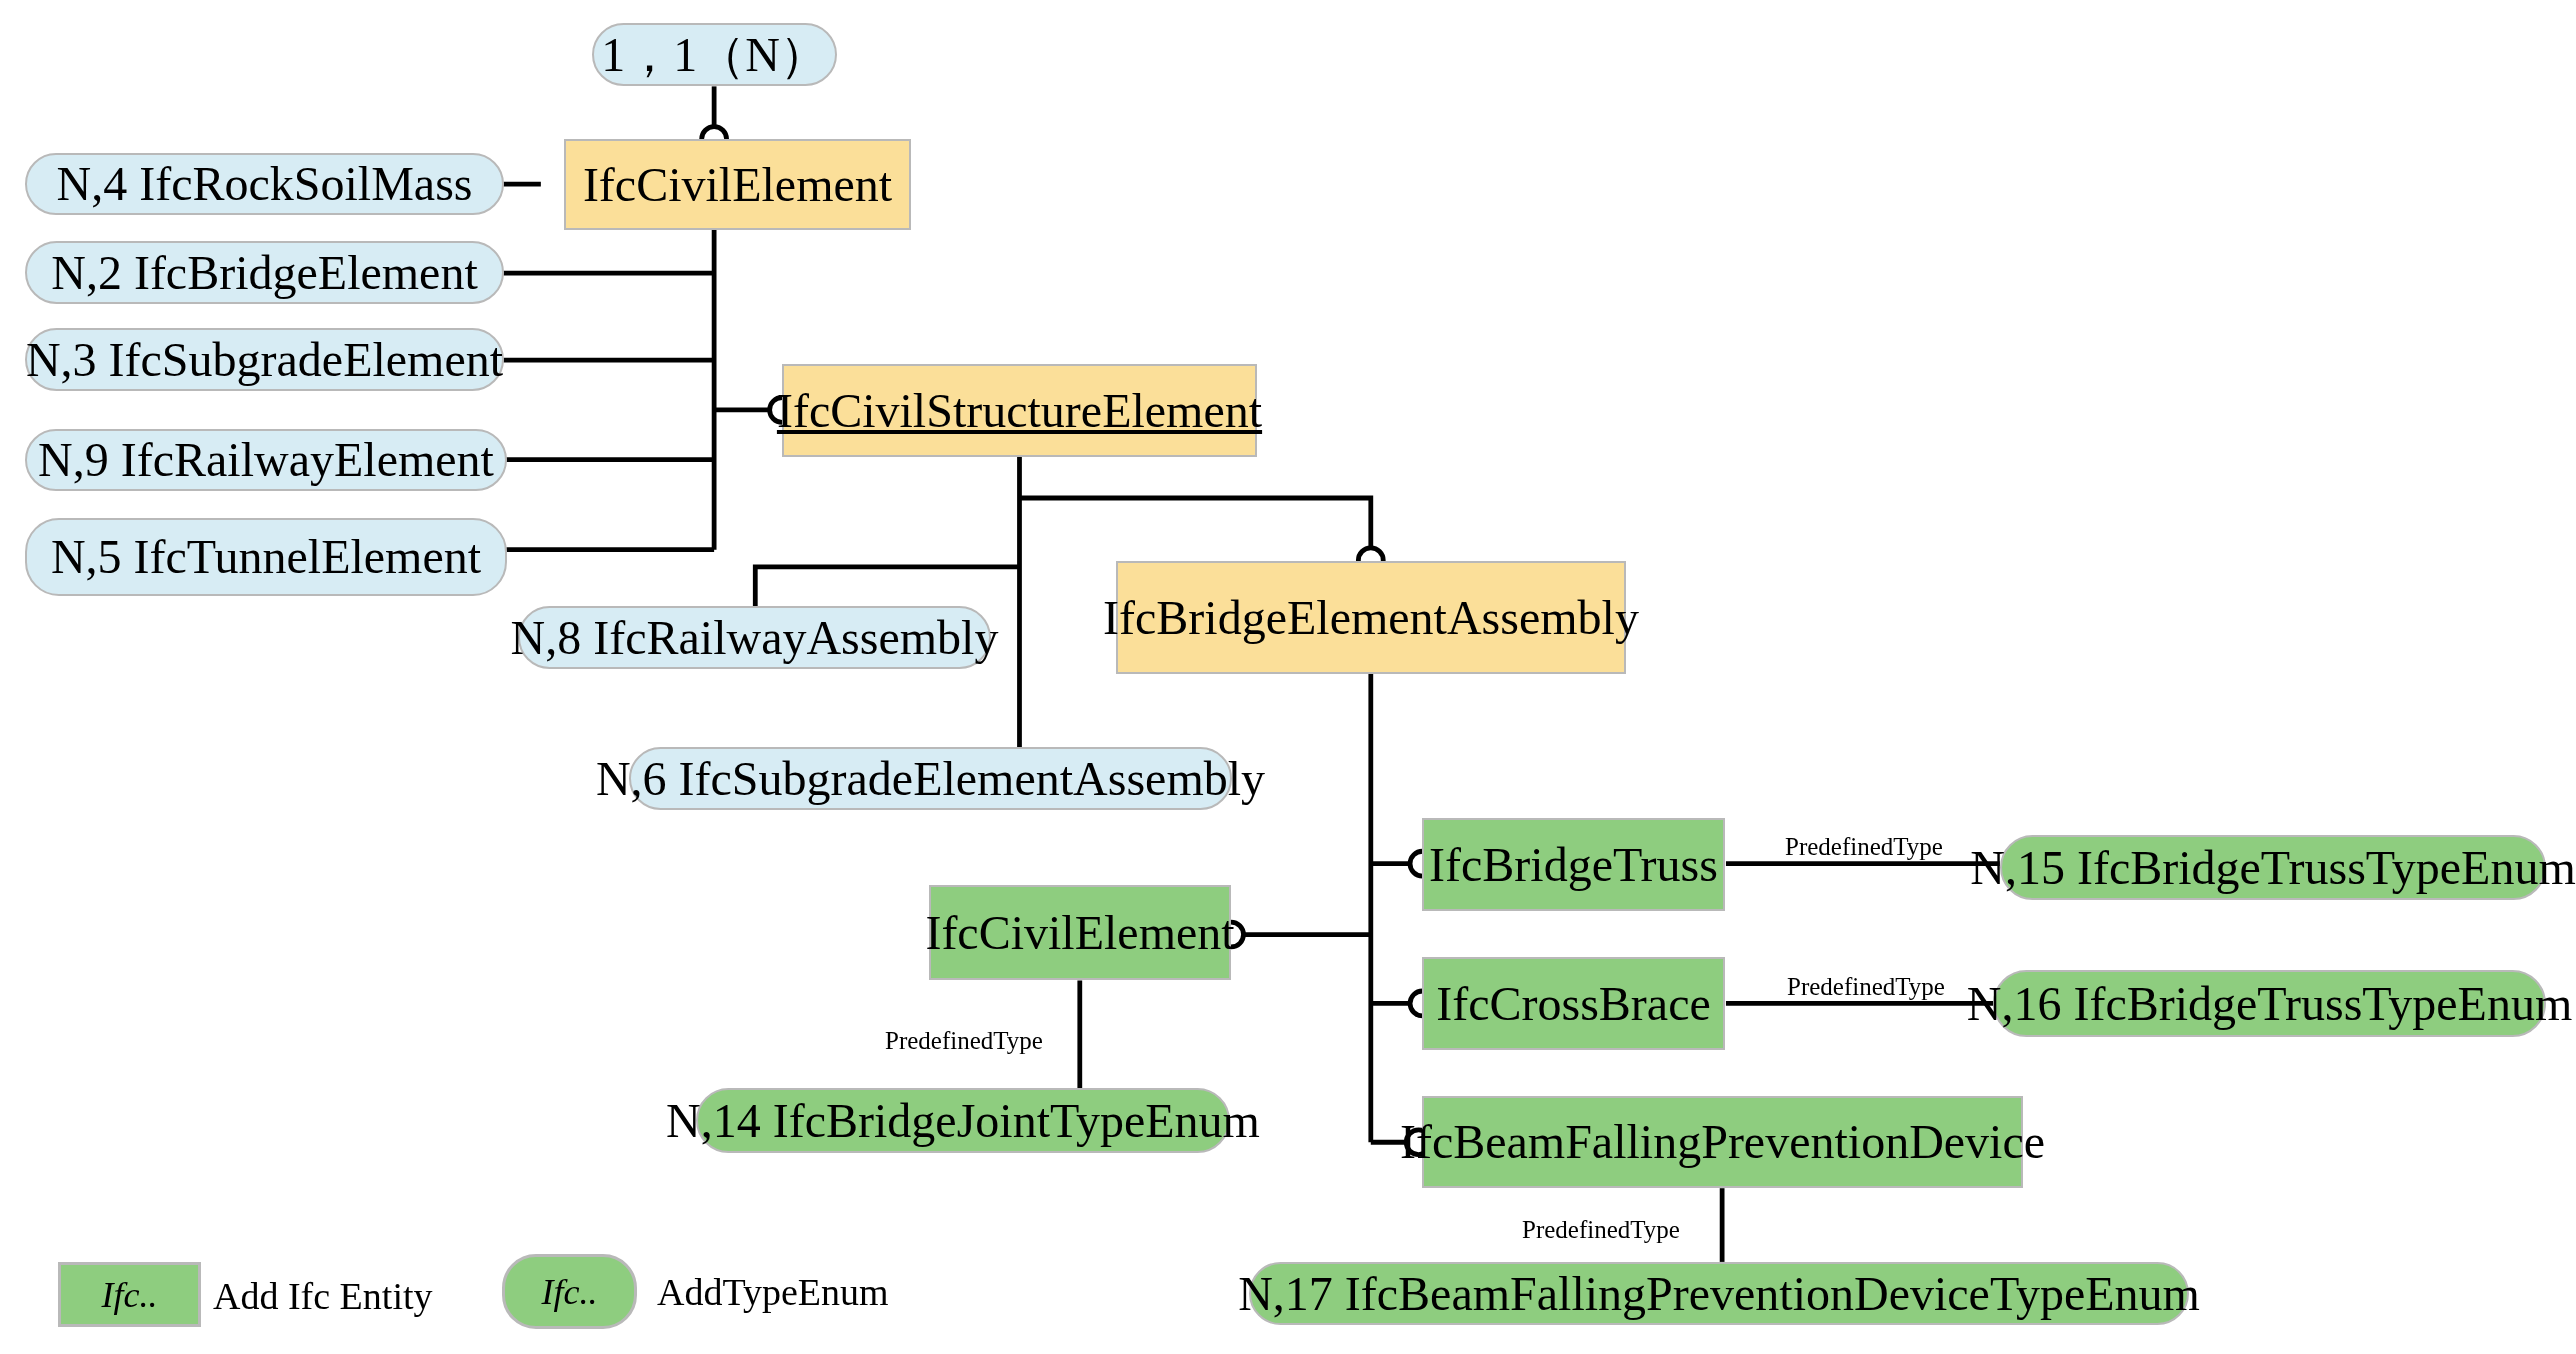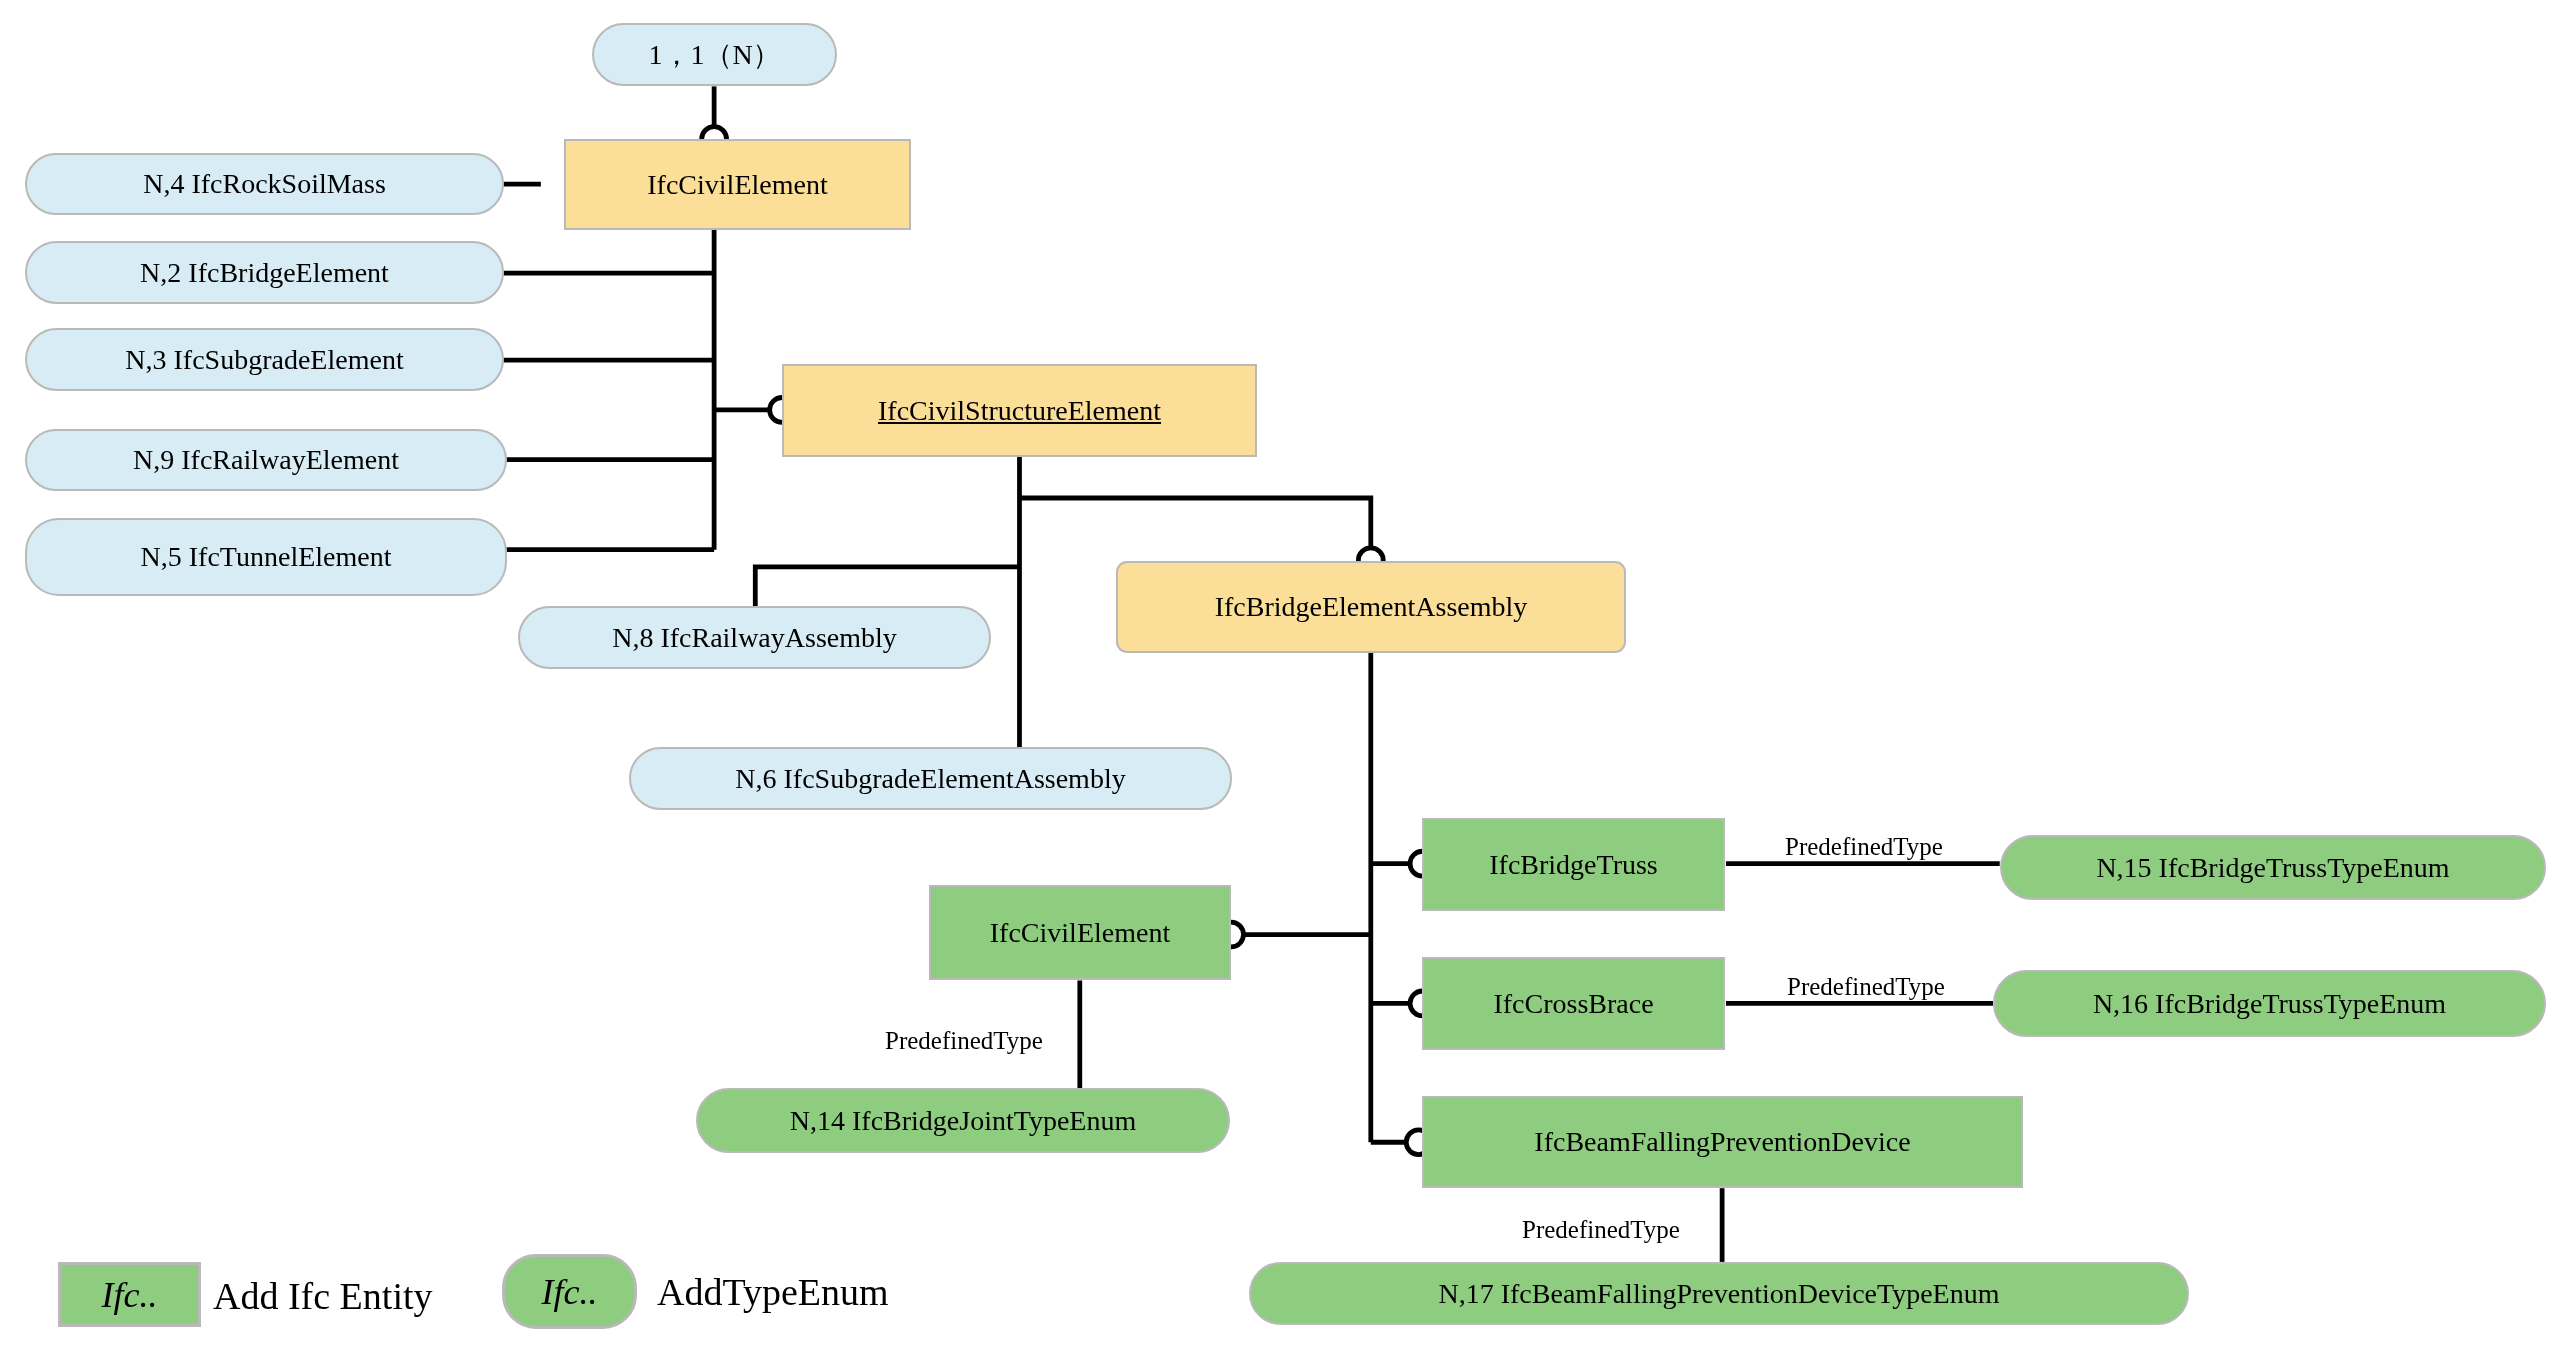--- a/index.html
+++ b/index.html
@@ -11,21 +11,21 @@
   #canvas{
     position:relative;width:2576px;height:1355px;background:var(--background);
     font-family:"Liberation Serif","DejaVu Serif",serif;color:var(--text);
     overflow:hidden;
   }
   #wires{position:absolute;left:0;top:0;width:2576px;height:1355px;}
   #wires path{stroke:var(--connector);stroke-width:5;fill:none;}
   #wires circle{stroke:var(--connector);stroke-width:5;fill:#FFFFFF;}
   .node{
     position:absolute;display:flex;align-items:center;justify-content:center;
-    font-size:28px;line-height:1;white-space:nowrap;box-sizing:border-box;
+    font-size:48px;line-height:1;white-space:nowrap;box-sizing:border-box;
     text-align:left;
   }
   .box{border:2.9px solid var(--entity-border);}
   .box.yellow{background:var(--entity-fill);}
   .box.green{background:var(--added-fill);border-color:var(--added-border);}
   .pill{border:2.9px solid var(--ref-border);border-radius:34px;}
   .pill.blue{background:var(--ref-fill);}
   .pill.green{background:var(--added-fill);border-color:var(--added-border);}
   .edge-label{
     position:absolute;display:flex;align-items:flex-end;justify-content:center;
@@ -85,21 +85,21 @@
   <div class="node pill blue" style="left:25px;top:241px;width:479px;height:63px;">N,2 IfcBridgeElement</div>
   <div class="node pill blue" style="left:25px;top:328px;width:479px;height:63px;">N,3 IfcSubgradeElement</div>
   <div class="node pill blue" style="left:25px;top:429px;width:482px;height:62px;">N,9 IfcRailwayElement</div>
   <div class="node pill blue" style="left:25px;top:518px;width:482px;height:78px;">N,5 IfcTunnelElement</div>
 
   <div class="node box yellow" style="left:782px;top:364px;width:475px;height:93px;text-decoration:underline;">IfcCivilStructureElement</div>
 
   <div class="node pill blue" style="left:518px;top:606px;width:473px;height:63px;">N,8 IfcRailwayAssembly</div>
   <div class="node pill blue" style="left:629px;top:747px;width:603px;height:63px;">N,6 IfcSubgradeElementAssembly</div>
 
-  <div class="node box yellow" style="left:1116px;top:561px;width:510px;height:92px;border-radius:11px;">IfcBridgeElementAssembly</div>
+  <div class="node box yellow" style="left:1116px;top:561px;width:510px;height:113px;">IfcBridgeElementAssembly</div>
 
   <div class="node box green" style="left:929px;top:885px;width:302px;height:95px;">IfcCivilElement</div>
   <div class="node box green" style="left:1422px;top:818px;width:303px;height:93px;">IfcBridgeTruss</div>
   <div class="node box green" style="left:1422px;top:957px;width:303px;height:93px;">IfcCrossBrace</div>
   <div class="node box green" style="left:1422px;top:1096px;width:601px;height:92px;">IfcBeamFallingPreventionDevice</div>
 
   <div class="node pill green" style="left:696px;top:1088px;width:534px;height:65px;">N,14 IfcBridgeJointTypeEnum</div>
   <div class="node pill green" style="left:2000px;top:835px;width:546px;height:65px;">N,15 IfcBridgeTrussTypeEnum</div>
   <div class="node pill green" style="left:1993px;top:970px;width:553px;height:67px;">N,16 IfcBridgeTrussTypeEnum</div>
   <div class="node pill green" style="left:1249px;top:1262px;width:940px;height:63px;">N,17 IfcBeamFallingPreventionDeviceTypeEnum</div>

